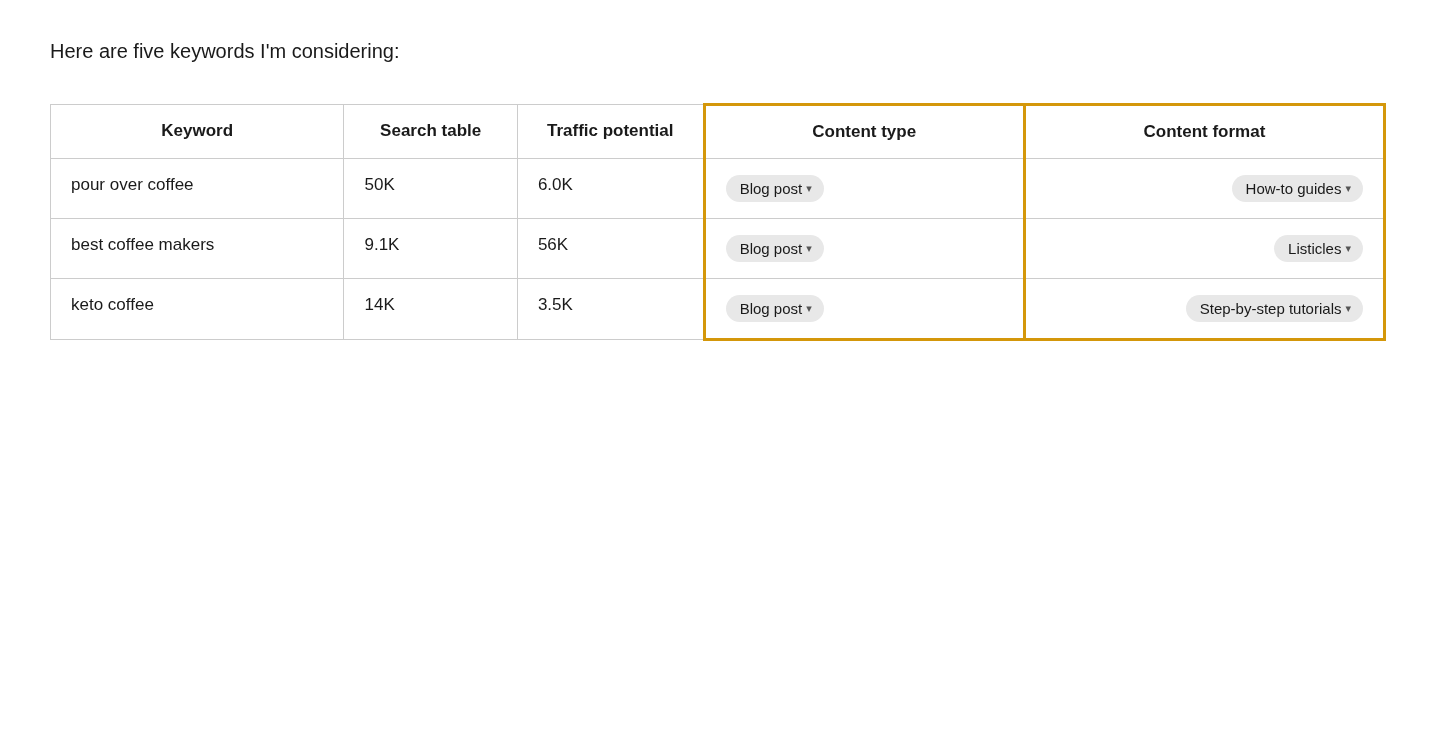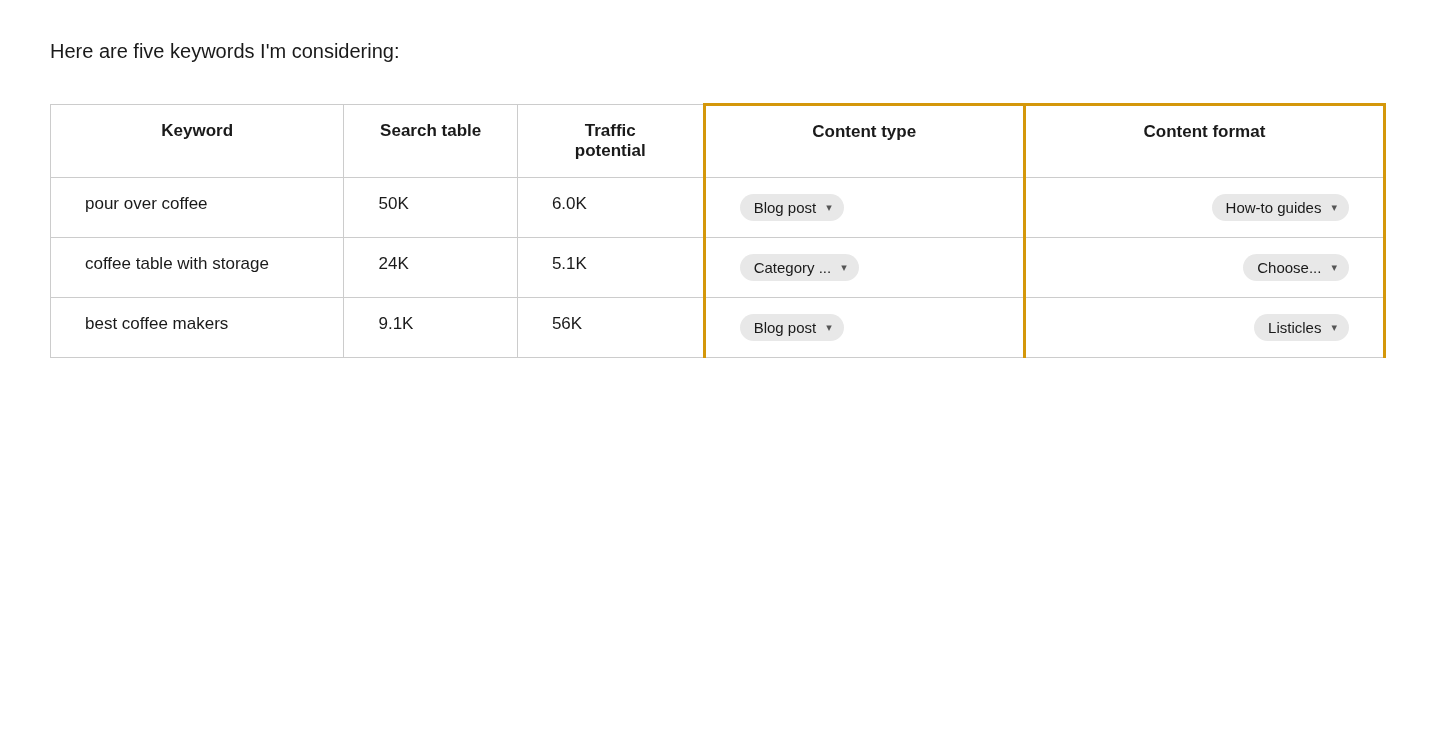--- a/index.html
+++ b/index.html
@@ -28,21 +28,21 @@
     }
 
     table {
       width: 100%;
       border-collapse: collapse;
       border: 1px solid #ccc;
     }
 
     th, td {
       border: 1px solid #ccc;
-      padding: 16px 34px;
+      padding: 16px 20px;
       vertical-align: top;
       font-size: 17px;
     }
 
     th {
       font-weight: 700;
       background: #ffffff;
       vertical-align: top;
     }
 
@@ -87,21 +87,21 @@
 
     
     .dropdown-badge {
       display: inline-flex;
       align-items: center;
       background: #e8e8e8;
       border-radius: 20px;
       padding: 5px 12px 5px 14px;
       font-size: 15px;
       cursor: pointer;
-      gap: 10px;
+      gap: 4px;
       white-space: nowrap;
     }
 
     .dropdown-badge .chevron {
       font-size: 11px;
       color: #555;
     }
 
     .col-keyword { width: 22%; }
     .col-search { width: 13%; }
@@ -154,43 +154,20 @@
           </span>
         </td>
         <td class="col-format highlight-cell highlight-cell-last">
           <span class="dropdown-badge">
             <span>How-to guides</span>
             <span class="chevron">▾</span>
           </span>
         </td>
       </tr>
 
-      <tr>
-        <td class="col-keyword">
-          <span>coffee table with storage</span>
-        </td>
-        <td class="col-search">
-          <span>24K</span>
-        </td>
-        <td class="col-traffic">
-          <span>5.1K</span>
-        </td>
-        <td class="col-type highlight-cell">
-          <span class="dropdown-badge">
-            <span>Category ...</span>
-            <span class="chevron">▾</span>
-          </span>
-        </td>
-        <td class="col-format highlight-cell highlight-cell-last">
-          <span class="dropdown-badge">
-            <span>Choose...</span>
-            <span class="chevron">▾</span>
-          </span>
-        </td>
-      </tr>
 
       <tr>
         <td class="col-keyword">
           <span>best coffee makers</span>
         </td>
         <td class="col-search">
           <span>9.1K</span>
         </td>
         <td class="col-traffic">
           <span>56K</span>
@@ -203,15 +180,38 @@
         </td>
         <td class="col-format highlight-cell highlight-cell-last">
           <span class="dropdown-badge">
             <span>Listicles</span>
             <span class="chevron">▾</span>
           </span>
         </td>
       </tr>
 
 
+      <tr>
+        <td class="col-keyword">
+          <span>keto coffee</span>
+        </td>
+        <td class="col-search">
+          <span>14K</span>
+        </td>
+        <td class="col-traffic">
+          <span>3.5K</span>
+        </td>
+        <td class="col-type highlight-cell highlight-bottom-left">
+          <span class="dropdown-badge">
+            <span>Blog post</span>
+            <span class="chevron">▾</span>
+          </span>
+        </td>
+        <td class="col-format highlight-cell highlight-cell-last highlight-bottom-right">
+          <span class="dropdown-badge">
+            <span>Step-by-step tutorials</span>
+            <span class="chevron">▾</span>
+          </span>
+        </td>
+      </tr>
     </tbody>
   </table>
 </div>
 
 </body></html>

